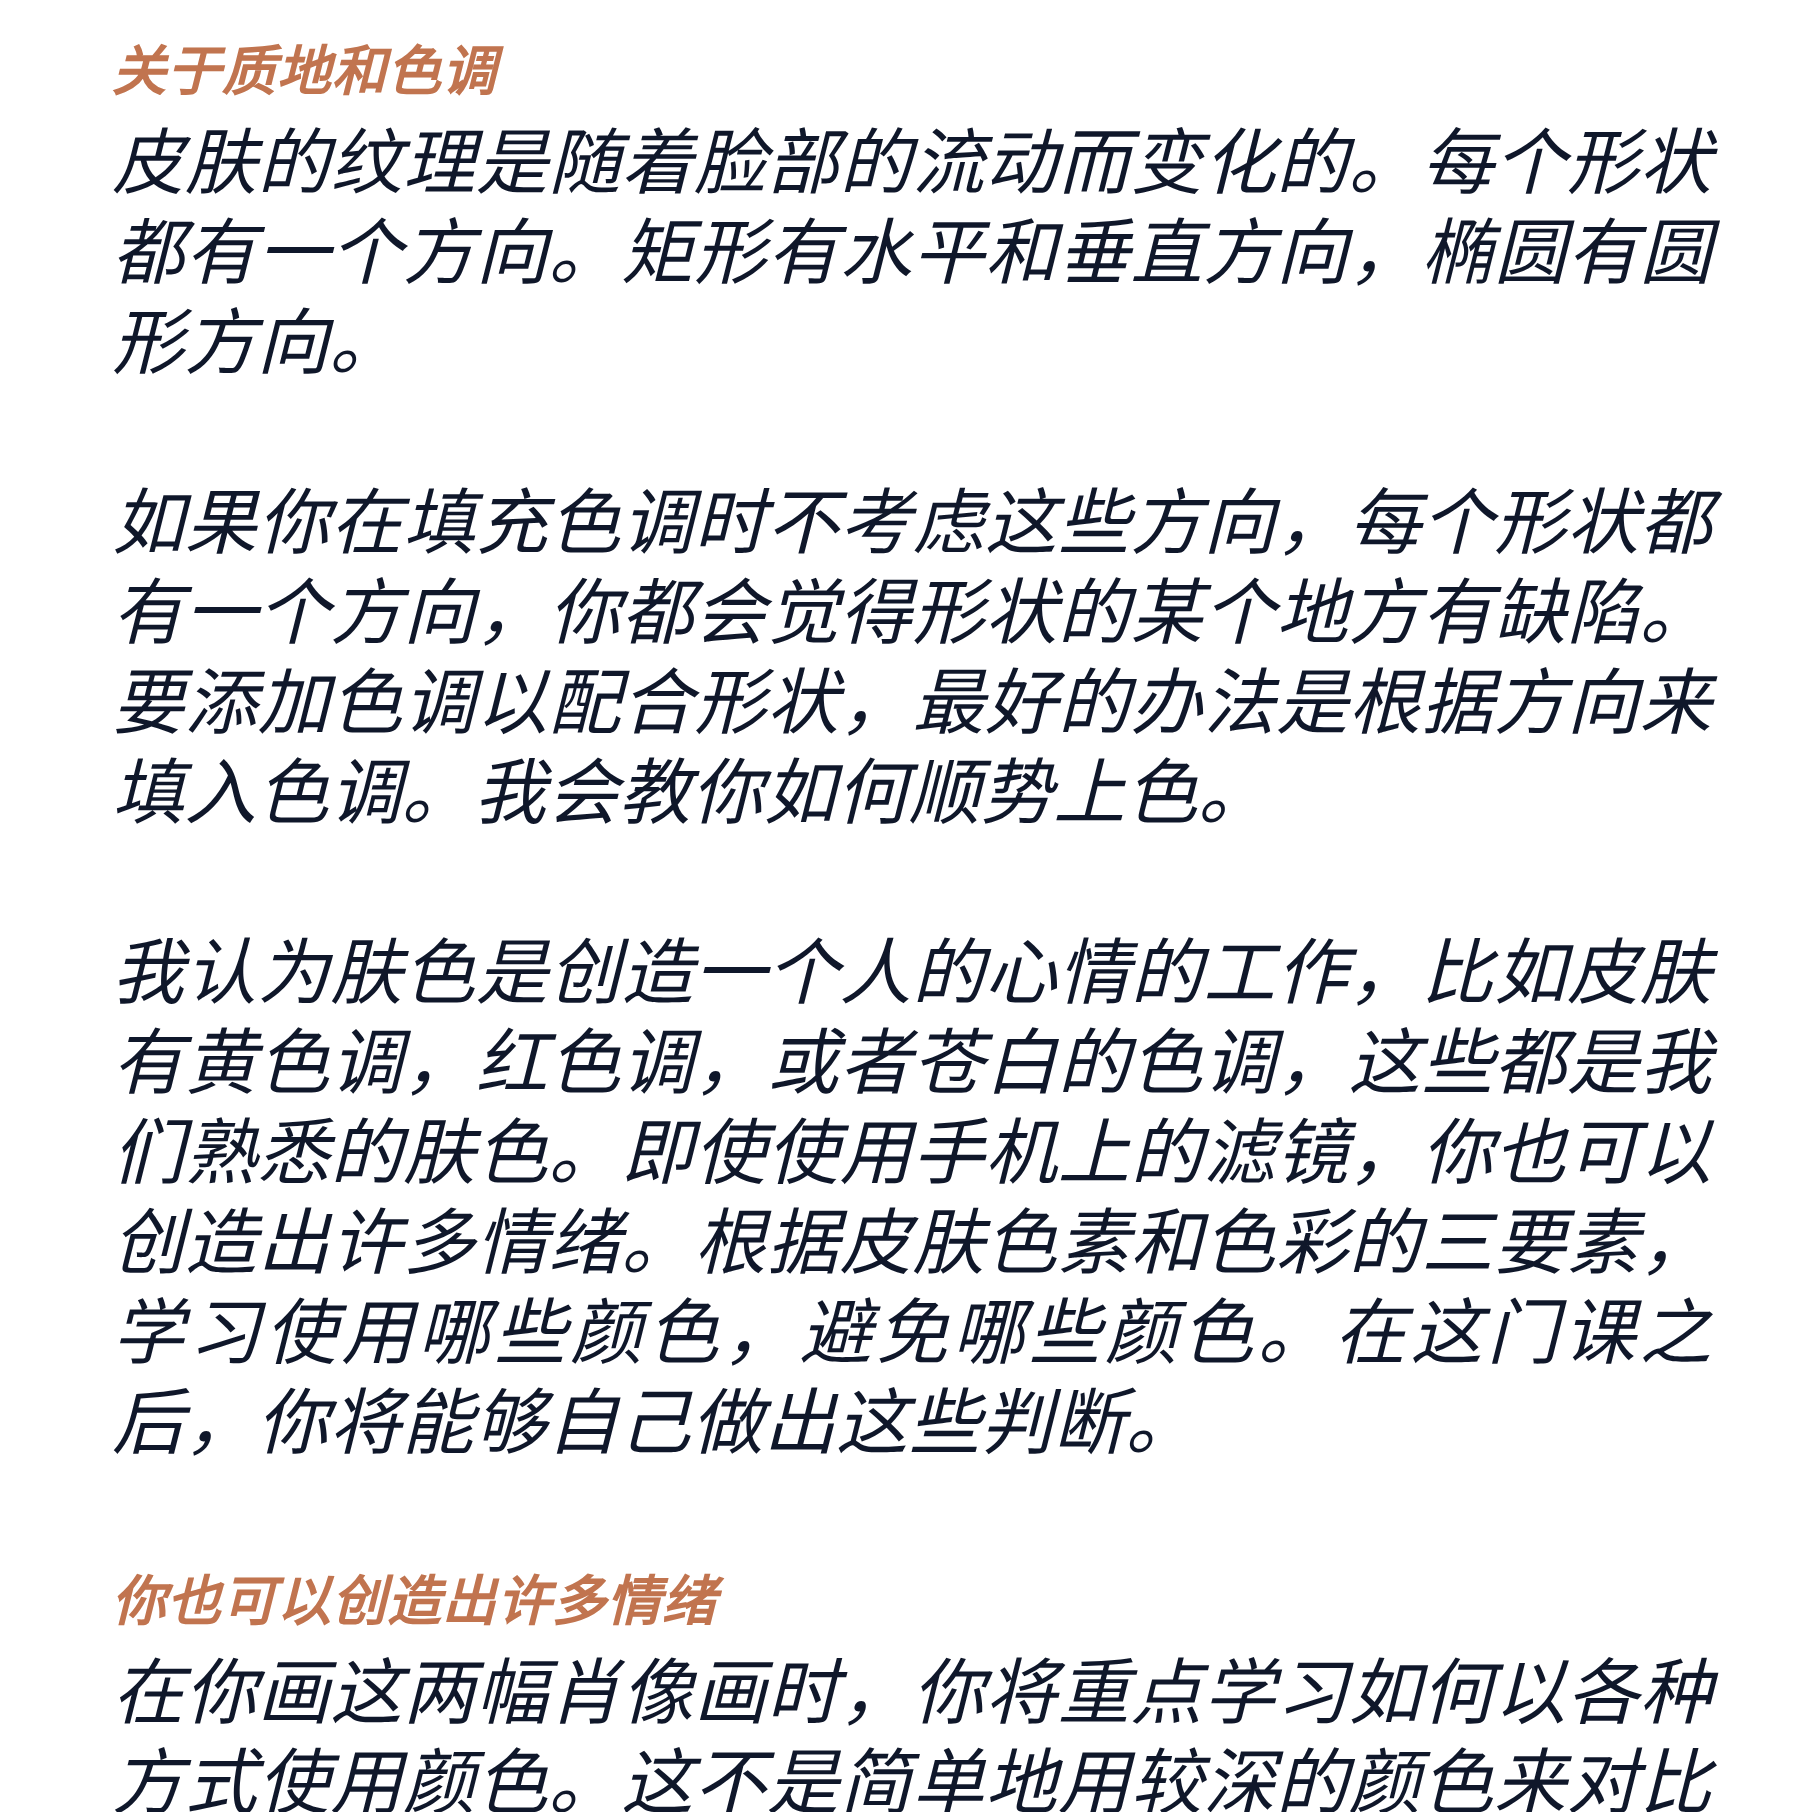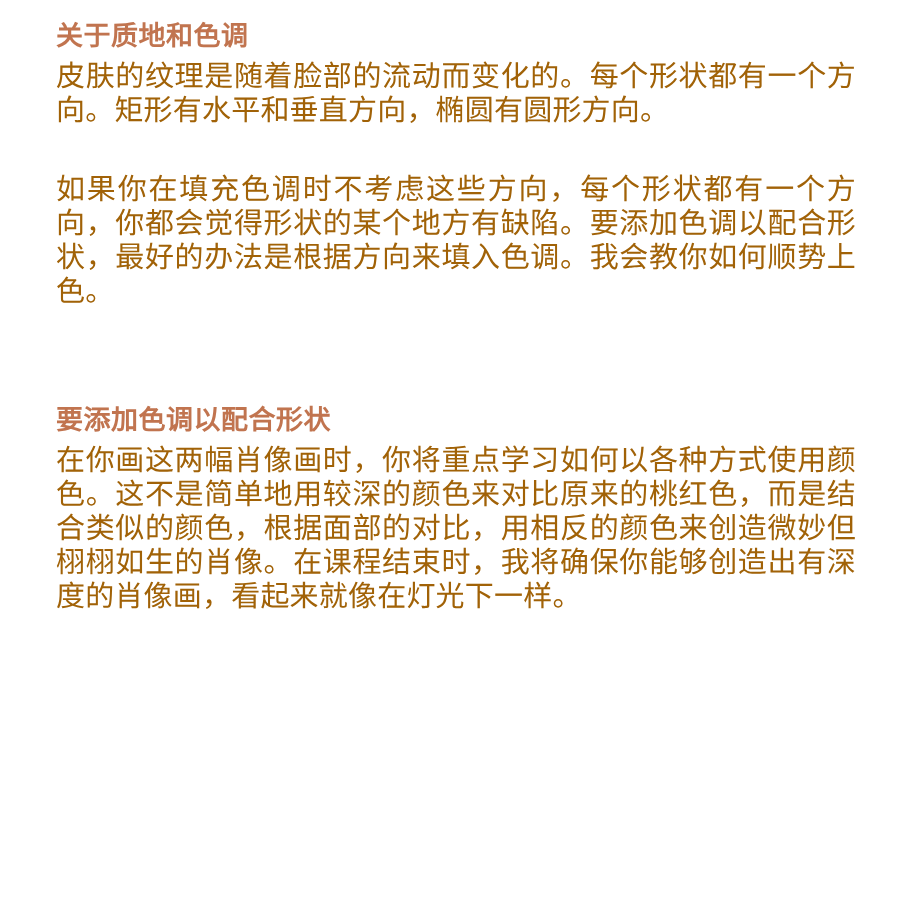--- a/index.html
+++ b/index.html
@@ -15,39 +15,40 @@
     -webkit-font-smoothing: antialiased;
     overflow: hidden;
   }
   .page {
     position: relative;
     width: 900px;
     height: 844px;
     background: #ffffff;
     box-sizing: border-box;
     padding: 14px 45px 0 56px;
+    font-style: italic;
   }
   .content {
     width: 800px;
   }
   .section { margin: 0; }
 
   .heading {
     font-size: 27px;
     line-height: 45px;
     font-weight: 700;
     color: #c1744f;
     letter-spacing: 0.5px;
     margin: 0;
     white-space: nowrap;
   }
   .para {
-    font-size: 29px;
-    line-height: 34px;
-    color: #a16207;
+    font-size: 36px;
+    line-height: 45px;
+    color: #0f172a;
     margin: 0;
     text-align: justify;
     text-justify: inter-character;
     letter-spacing: 0.2px;
     font-weight: 400;
   }
 
   .block-spacer { height: 45px; }
 
   
@@ -58,23 +59,24 @@
 
 <div class="page">
   <div class="content">
 
     <section class="section sec-1">
       <h2 class="heading">关于质地和色调</h2>
       <p class="para">皮肤的纹理是随着脸部的流动而变化的。每个形状都有一个方向。矩形有水平和垂直方向，椭圆有圆形方向。</p>
       <div class="block-spacer"></div>
       <p class="para">如果你在填充色调时不考虑这些方向，每个形状都有一个方向，你都会觉得形状的某个地方有缺陷。要添加色调以配合形状，最好的办法是根据方向来填入色调。我会教你如何顺势上色。</p>
       <div class="block-spacer"></div>
+      <p class="para">我认为肤色是创造一个人的心情的工作，比如皮肤有黄色调，红色调，或者苍白的色调，这些都是我们熟悉的肤色。即使使用手机上的滤镜，你也可以创造出许多情绪。根据皮肤色素和色彩的三要素，学习使用哪些颜色，避免哪些颜色。在这门课之后，你将能够自己做出这些判断。</p>
     </section>
 
     <div class="block-spacer"></div>
 
     <section class="section sec-2">
-      <h2 class="heading">要添加色调以配合形状</h2>
+      <h2 class="heading">你也可以创造出许多情绪</h2>
       <p class="para">在你画这两幅肖像画时，你将重点学习如何以各种方式使用颜色。这不是简单地用较深的颜色来对比原来的桃红色，而是结合类似的颜色，根据面部的对比，用相反的颜色来创造微妙但栩栩如生的肖像。在课程结束时，我将确保你能够创造出有深度的肖像画，看起来就像在灯光下一样。</p>
     </section>
 
   </div>
 </div>
 
 </body></html>

